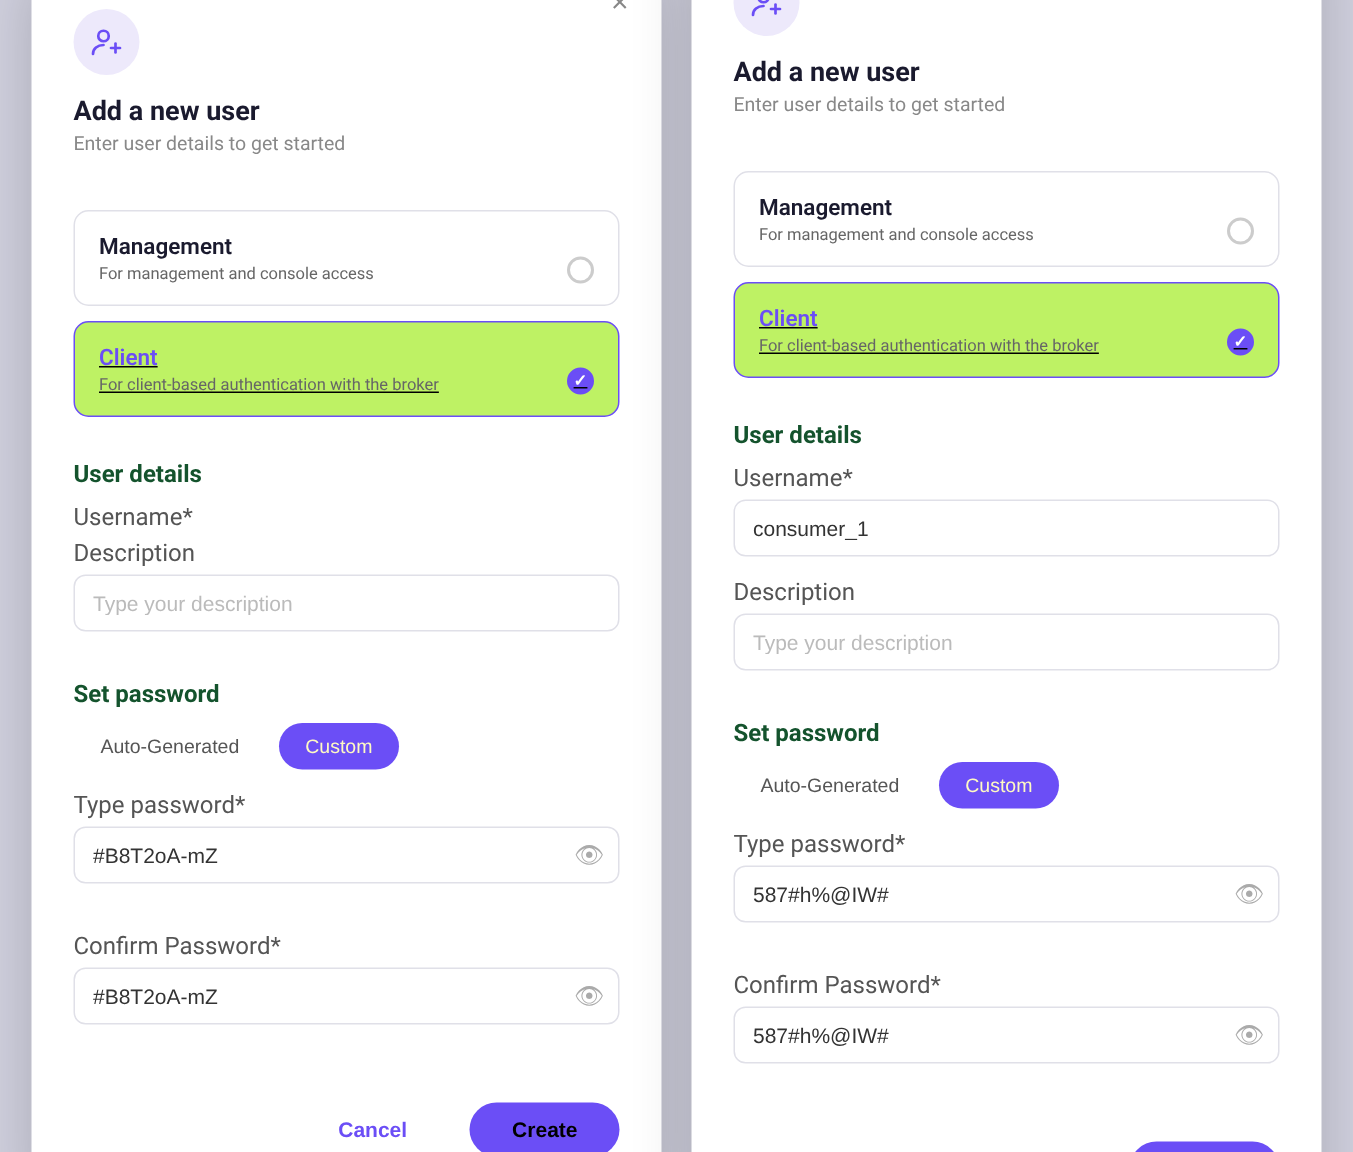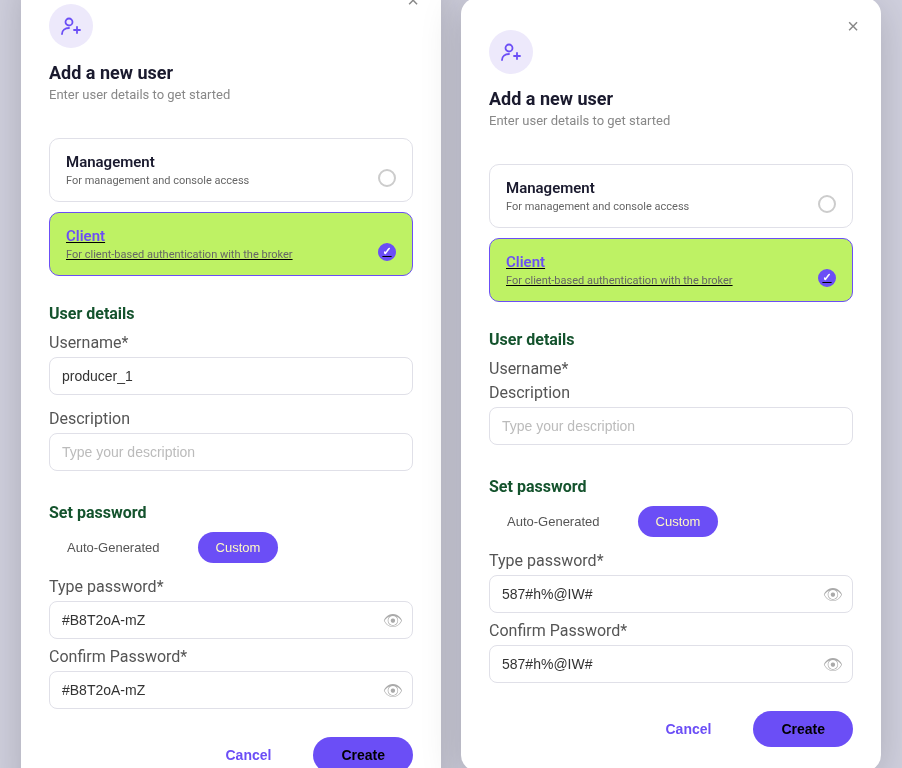--- a/index.html
+++ b/index.html
@@ -159,41 +159,41 @@
       color: #333;
       background: #fff;
       outline: none;
       margin-bottom: 14px;
     }
 
     .text-input::placeholder { color: #bbb; }
 
     .password-field-wrapper {
       position: relative;
-      margin-bottom: 8px;
+      margin-bottom: 32px;
     }
 
     .password-field-wrapper .text-input {
       margin-bottom: 0;
       padding-right: 38px;
     }
 
     .eye-icon {
       position: absolute;
       right: 10px;
       top: 50%;
       transform: translateY(-50%);
       color: #aaa;
       cursor: pointer;
       font-size: 16px;
     }
 
     .password-toggle-group {
       display: flex;
-      gap: 20px;
+      gap: 8px;
       margin-bottom: 14px;
       align-items: center;
     }
 
     .toggle-btn {
       padding: 8px 18px;
       border-radius: 20px;
       border: none;
       font-size: 13px;
       font-weight: 500;
@@ -269,21 +269,20 @@
       <div class="role-card-content">
         <div class="role-card-title">Client</div>
         <div class="role-card-desc">For client-based authentication with the broker</div>
       </div>
       <div class="role-radio checked"></div>
     </div>
 
     <div class="section-title">User details</div>
 
     <div class="field-label">Username*</div>
-    <input class="text-input" type="text" value="producer_1" style="">
 
     <div class="field-label">Description</div>
     <input class="text-input" type="text" placeholder="Type your description" style="">
 
     <div class="section-title">Set password</div>
 
     <div class="password-toggle-group">
       <button class="toggle-btn">Auto-Generated</button>
       <button class="toggle-btn active">Custom</button>
     </div>
@@ -333,20 +332,21 @@
       <div class="role-card-content">
         <div class="role-card-title">Client</div>
         <div class="role-card-desc">For client-based authentication with the broker</div>
       </div>
       <div class="role-radio checked"></div>
     </div>
 
     <div class="section-title">User details</div>
 
     <div class="field-label">Username*</div>
+    <input class="text-input" type="text" value="consumer_1" style="">
 
     <div class="field-label">Description</div>
     <input class="text-input" type="text" placeholder="Type your description" style="">
 
     <div class="section-title">Set password</div>
 
     <div class="password-toggle-group">
       <button class="toggle-btn">Auto-Generated</button>
       <button class="toggle-btn active">Custom</button>
     </div>

